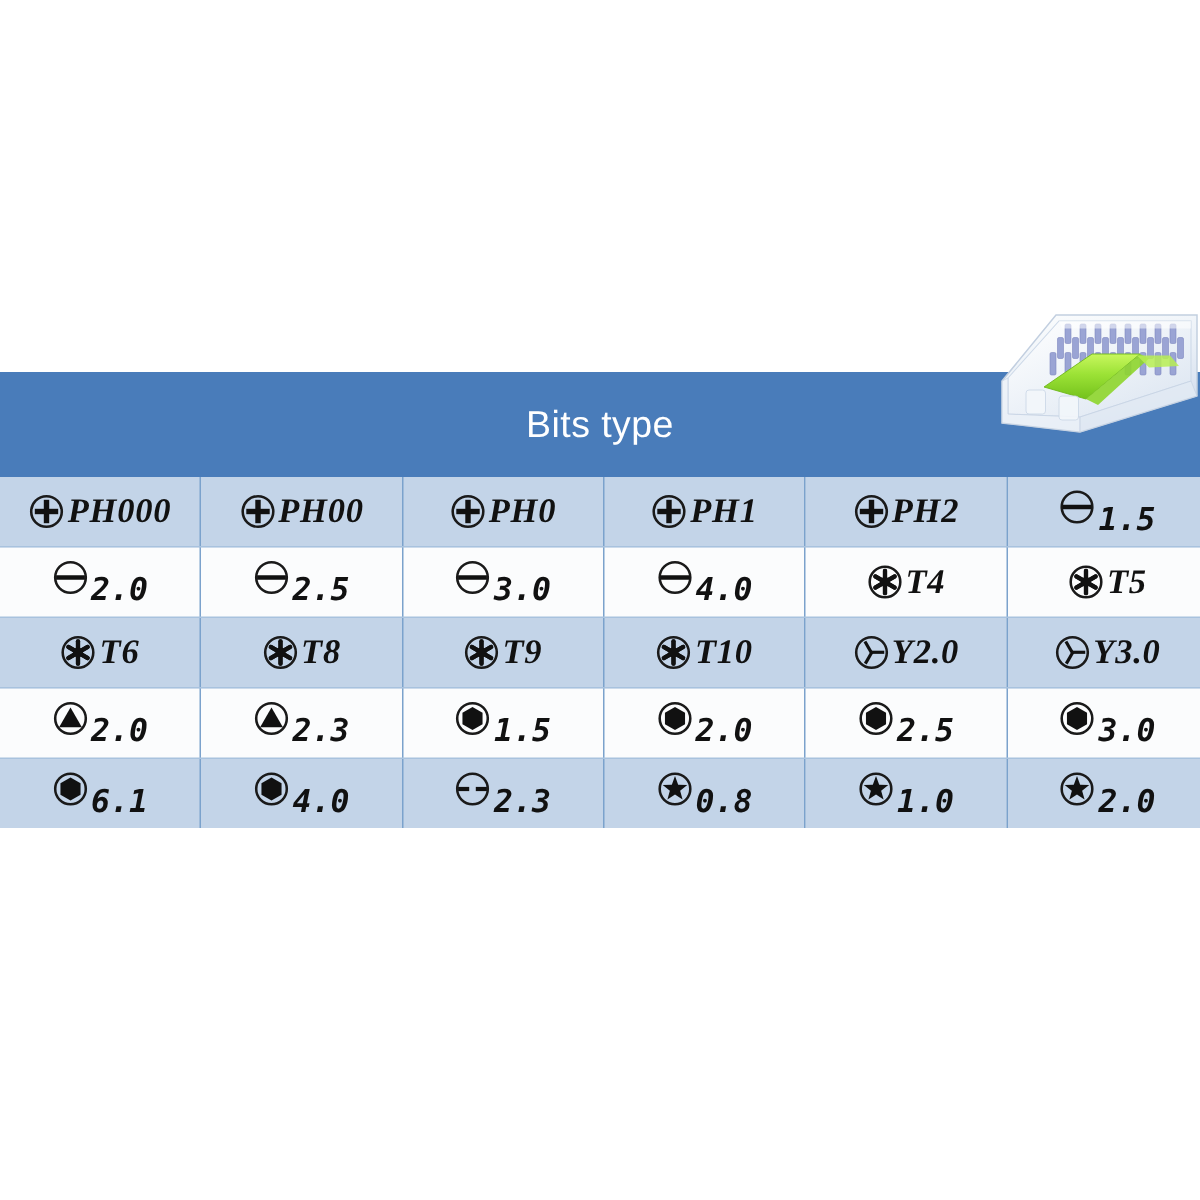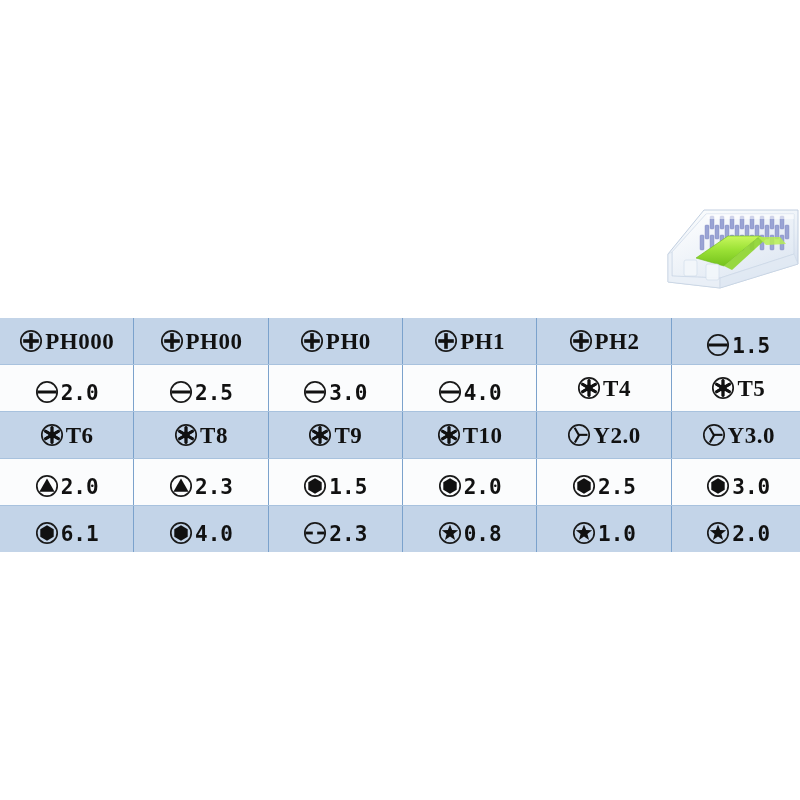--- a/index.html
+++ b/index.html
@@ -78,24 +78,25 @@
     white-space: nowrap;
   }
   #bits-table td:last-child { border-right: none; }
   #bits-table tr:last-child td { border-bottom: none; }
 
   tr.row-shade td { background: #c3d4e8; }
   tr.row-light td { background: #fbfcfd; }
 
   .cell-inner {
     display: inline-flex;
-    align-items: flex-end;
+    align-items: flex-start;
     justify-content: center;
     gap: 2px;
     line-height: 1;
+    font-style: italic;
   }
   .bit-icon {
     display: inline-block;
     width: 24px;
     height: 24px;
     flex: 0 0 24px;
   }
   .bit-label {
     font-family: "Liberation Serif", serif;
     font-size: 23px;
@@ -182,20 +183,23 @@
         <polygon points="58,86 132,62 136,72 58,96" fill="#e4ecf5" opacity="0.75" stroke="#c6d3e3" stroke-width="0.6"></polygon>
 
         <rect x="22" y="68" width="13" height="16" rx="2" fill="#f3f7fb" opacity="0.9" stroke="#c9d6e5" stroke-width="0.6"></rect>
         <rect x="44" y="72" width="13" height="16" rx="2" fill="#f3f7fb" opacity="0.9" stroke="#c9d6e5" stroke-width="0.6"></rect>
 
         <polygon points="44,22 132,22 132,27 46,27" fill="#ffffff" opacity="0.55"></polygon>
       </g>
     </svg>
   </div>
 
+  <div id="banner">
+    <div id="banner-title">Bits type</div>
+  </div>
 
   <table id="bits-table">
     <tbody id="bits-tbody">
         <tr class="row-shade">
           <td><span class="cell-inner">
               <span class="bit-icon"><svg viewBox="0 0 24 24" width="24" height="24">
                   <circle cx="12" cy="12" r="10.2" fill="none" stroke="#1a1a1a" stroke-width="1.7"></circle>
                   <rect x="10.2" y="4.2" width="3.6" height="15.6" fill="#111"></rect>
                   <rect x="4.2" y="10.2" width="15.6" height="3.6" fill="#111"></rect>
                 </svg></span>

